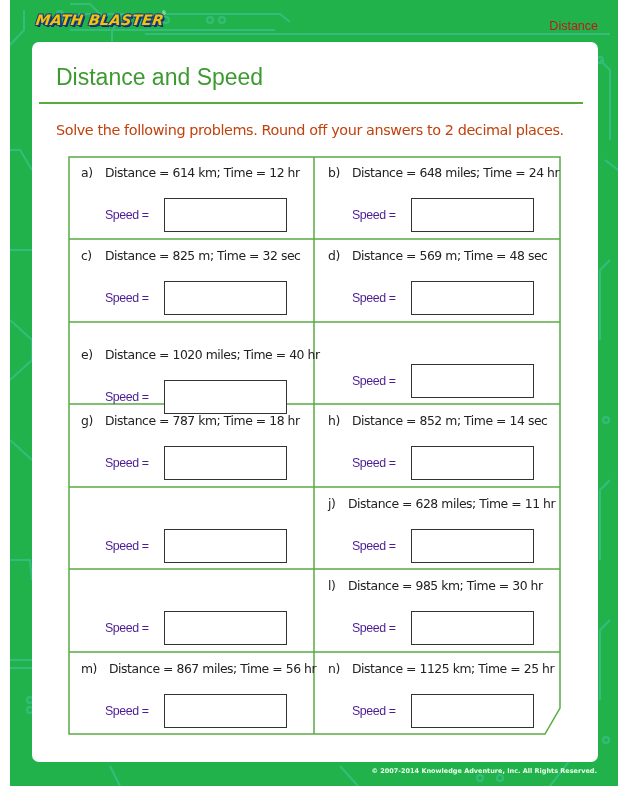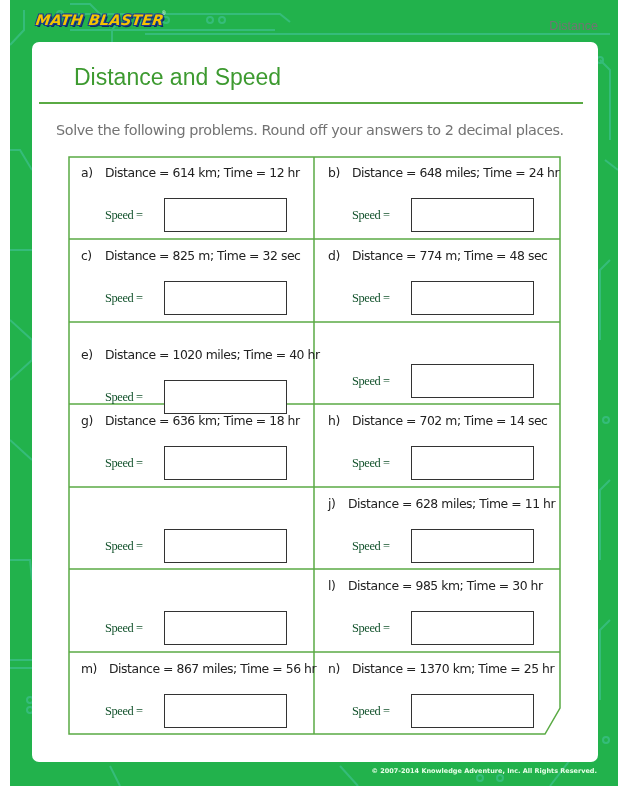--- a/index.html
+++ b/index.html
@@ -18,56 +18,56 @@
     font-size: 14.5px; letter-spacing: 0.3px;
     color: #f5c400;
     text-shadow: 1px 1px 0 #1c3f8a, -1px 1px 0 #1c3f8a, 1px -1px 0 #1c3f8a, -1px -1px 0 #1c3f8a, 2px 2px 0 #0f2a66;
     transform: skewX(-8deg);
   }
   .logo-mark {
     position: absolute; left: 162px; top: 10px; font-size: 5px; color: #ffffff;
   }
   .header-label {
     position: absolute; right: 32px; top: 19px;
-    color: #737373; font-size: 12.5px; font-family: "Liberation Sans", sans-serif;
+    color: #b91c1c; font-size: 12.5px; font-family: "Liberation Sans", sans-serif;
   }
 
   .card {
     position: absolute; left: 32px; top: 42px; width: 566px; height: 720px;
     background: #ffffff; border-radius: 7px;
   }
   .title {
     position: absolute; left: 24px; top: 22px;
-    font-size: 23px; color: #3d9a30; font-family: "Liberation Sans", sans-serif; margin-left: 18px;
+    font-size: 23px; color: #3d9a30; font-family: "Liberation Sans", sans-serif;
   }
   .title-rule {
     position: absolute; left: 7px; top: 60px; width: 544px; height: 1.5px; background: #5aaa44;
   }
   .instructions {
     position: absolute; left: 24px; top: 80px;
-    font-size: 14.4px; color: #737373; font-family: "DejaVu Sans", sans-serif;
+    font-size: 14.4px; color: #c2410c; font-family: "DejaVu Sans", sans-serif;
     letter-spacing: -0.4px;
   }
 
   .table {
     position: absolute; left: 36px; top: 114px; width: 493px; height: 579px;
   }
   .table svg.frame { position: absolute; left: 0; top: 0; }
   .cell {
     position: absolute; width: 246px; height: 60px;
   }
   .q {
     position: absolute; left: 13px; top: 9px; white-space: nowrap;
     font-family: "DejaVu Sans", sans-serif; font-size: 12.4px; color: #222;
     letter-spacing: -0.45px;
   }
   .q .lbl { display: inline-block; width: 24px; }
   .speed-lbl {
     position: absolute; left: 37px; top: 52px;
-    font-family: Liberation Serif, serif; font-size: 12.4px; color: #14532d;
+    font-family: Liberation Sans, sans-serif; font-size: 12.4px; color: #4c1d95;
     letter-spacing: -0.4px;
   }
   .answer-box {
     position: absolute; left: 96px; top: 42px; width: 123px; height: 34px;
     border: 1.5px solid #333; background: #fff;
   }
 
   .footer {
     position: absolute; right: 33px; top: 767px;
     font-size: 6.5px; color: #e8ffe8; font-family: "DejaVu Sans", sans-serif; font-weight: bold;
@@ -149,42 +149,42 @@
       <div class="speed-lbl">Speed =</div>
       <div class="answer-box"></div>
     </div>
 
     <div class="cell" style="left:0;top:83px">
       <div class="q"><span class="lbl">c)</span><span>Distance = 825 m; Time = 32 sec</span></div>
       <div class="speed-lbl">Speed =</div>
       <div class="answer-box"></div>
     </div>
     <div class="cell" style="left:247px;top:83px">
-      <div class="q"><span class="lbl">d)</span><span>Distance = 774 m; Time = 48 sec</span></div>
+      <div class="q"><span class="lbl">d)</span><span>Distance = 569 m; Time = 48 sec</span></div>
       <div class="speed-lbl">Speed =</div>
       <div class="answer-box"></div>
     </div>
 
     <div class="cell" style="left:0;top:182px">
       <div class="q"><span class="lbl">e)</span><span>Distance = 1020 miles; Time = 40 hr</span></div>
       <div class="speed-lbl">Speed =</div>
       <div class="answer-box"></div>
     </div>
     <div class="cell" style="left:247px;top:166px">
       <div class="speed-lbl">Speed =</div>
       <div class="answer-box"></div>
     </div>
 
     <div class="cell" style="left:0;top:248px">
-      <div class="q"><span class="lbl">g)</span><span>Distance = 636 km; Time = 18 hr</span></div>
+      <div class="q"><span class="lbl">g)</span><span>Distance = 787 km; Time = 18 hr</span></div>
       <div class="speed-lbl">Speed =</div>
       <div class="answer-box"></div>
     </div>
     <div class="cell" style="left:247px;top:248px">
-      <div class="q"><span class="lbl">h)</span><span>Distance = 702 m; Time = 14 sec</span></div>
+      <div class="q"><span class="lbl">h)</span><span>Distance = 852 m; Time = 14 sec</span></div>
       <div class="speed-lbl">Speed =</div>
       <div class="answer-box"></div>
     </div>
 
     <div class="cell" style="left:0;top:331px">
       <div class="speed-lbl">Speed =</div>
       <div class="answer-box"></div>
     </div>
     <div class="cell" style="left:247px;top:331px">
       <div class="q"><span class="lbl" style="width:20px">j)</span><span>Distance = 628 miles; Time = 11 hr</span></div>
@@ -201,20 +201,20 @@
       <div class="speed-lbl">Speed =</div>
       <div class="answer-box"></div>
     </div>
 
     <div class="cell" style="left:0;top:496px">
       <div class="q"><span class="lbl" style="width:28px">m)</span><span>Distance = 867 miles; Time = 56 hr</span></div>
       <div class="speed-lbl">Speed =</div>
       <div class="answer-box"></div>
     </div>
     <div class="cell" style="left:247px;top:496px">
-      <div class="q"><span class="lbl">n)</span><span>Distance = 1370 km; Time = 25 hr</span></div>
+      <div class="q"><span class="lbl">n)</span><span>Distance = 1125 km; Time = 25 hr</span></div>
       <div class="speed-lbl">Speed =</div>
       <div class="answer-box"></div>
     </div>
   </div>
 </div>
 
 <div class="footer">© 2007-2014 Knowledge Adventure, Inc. All Rights Reserved.</div>
 
 </body></html>

